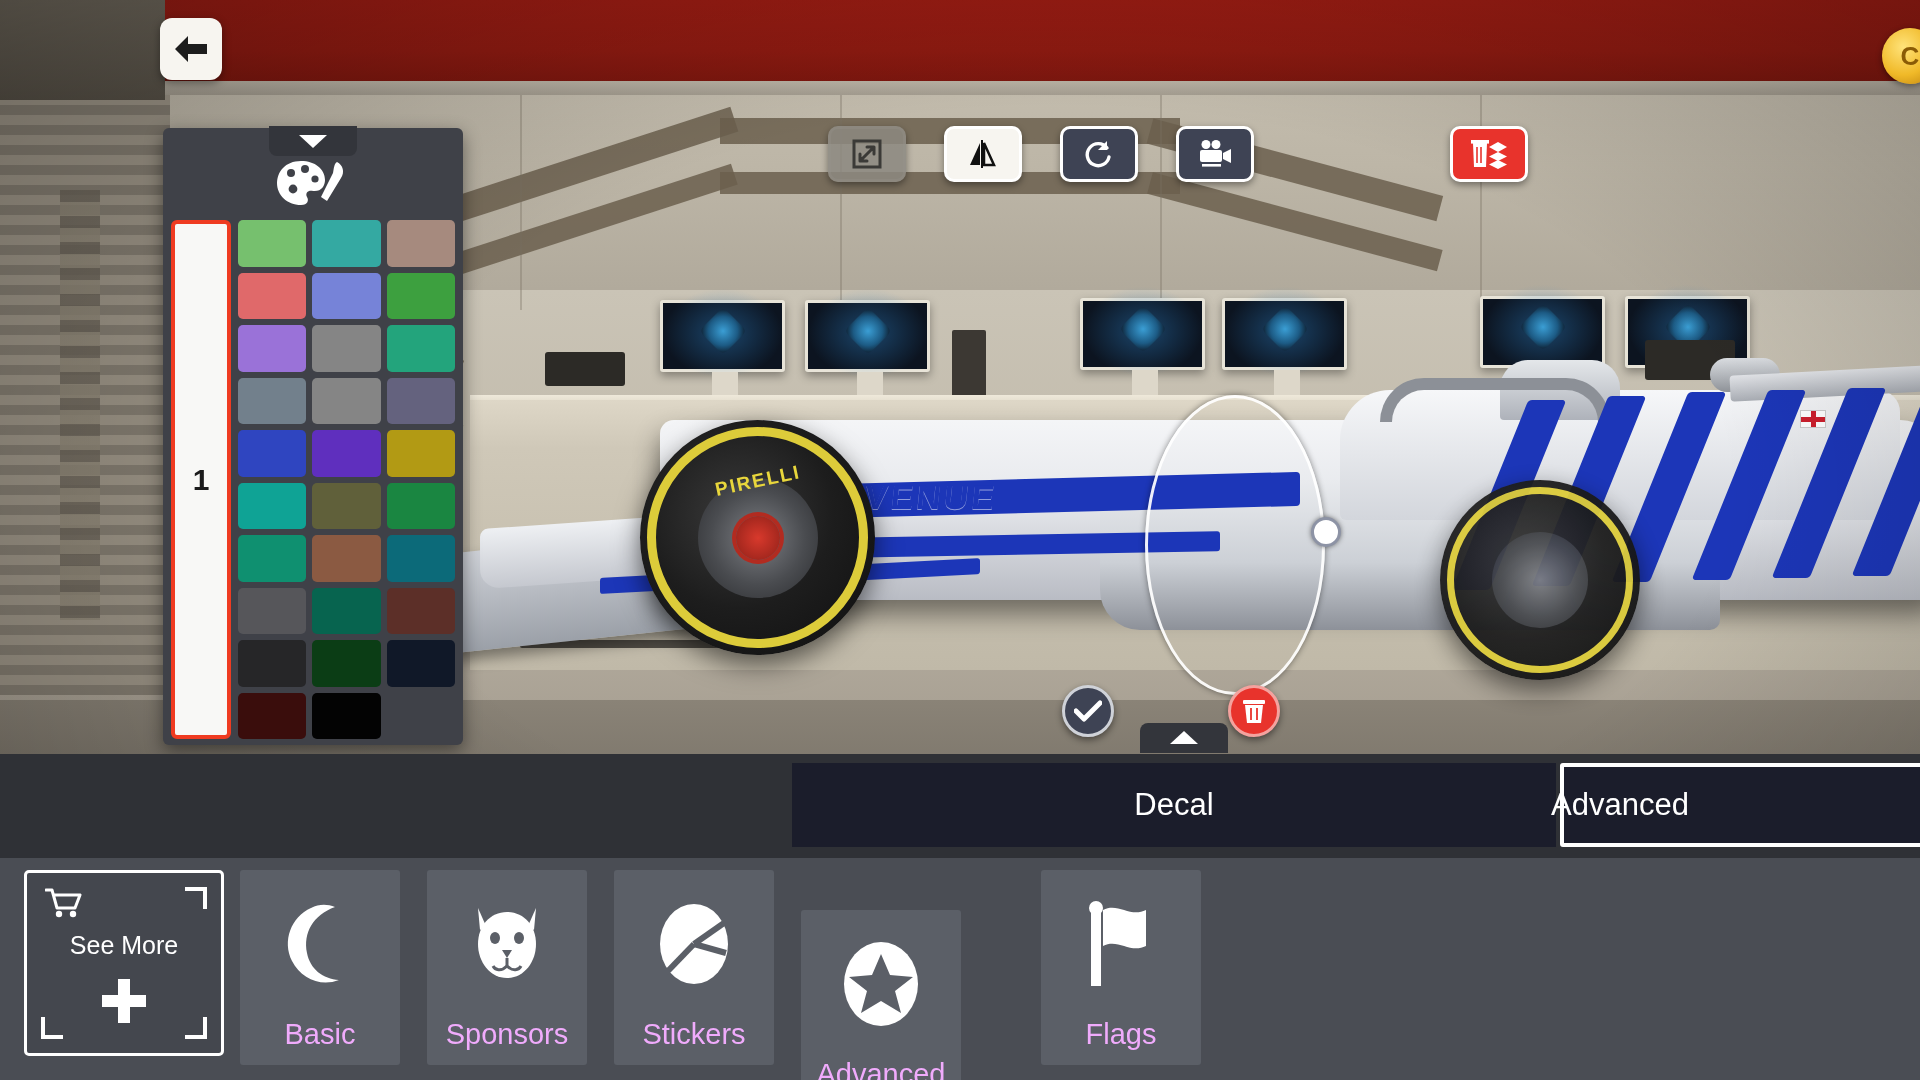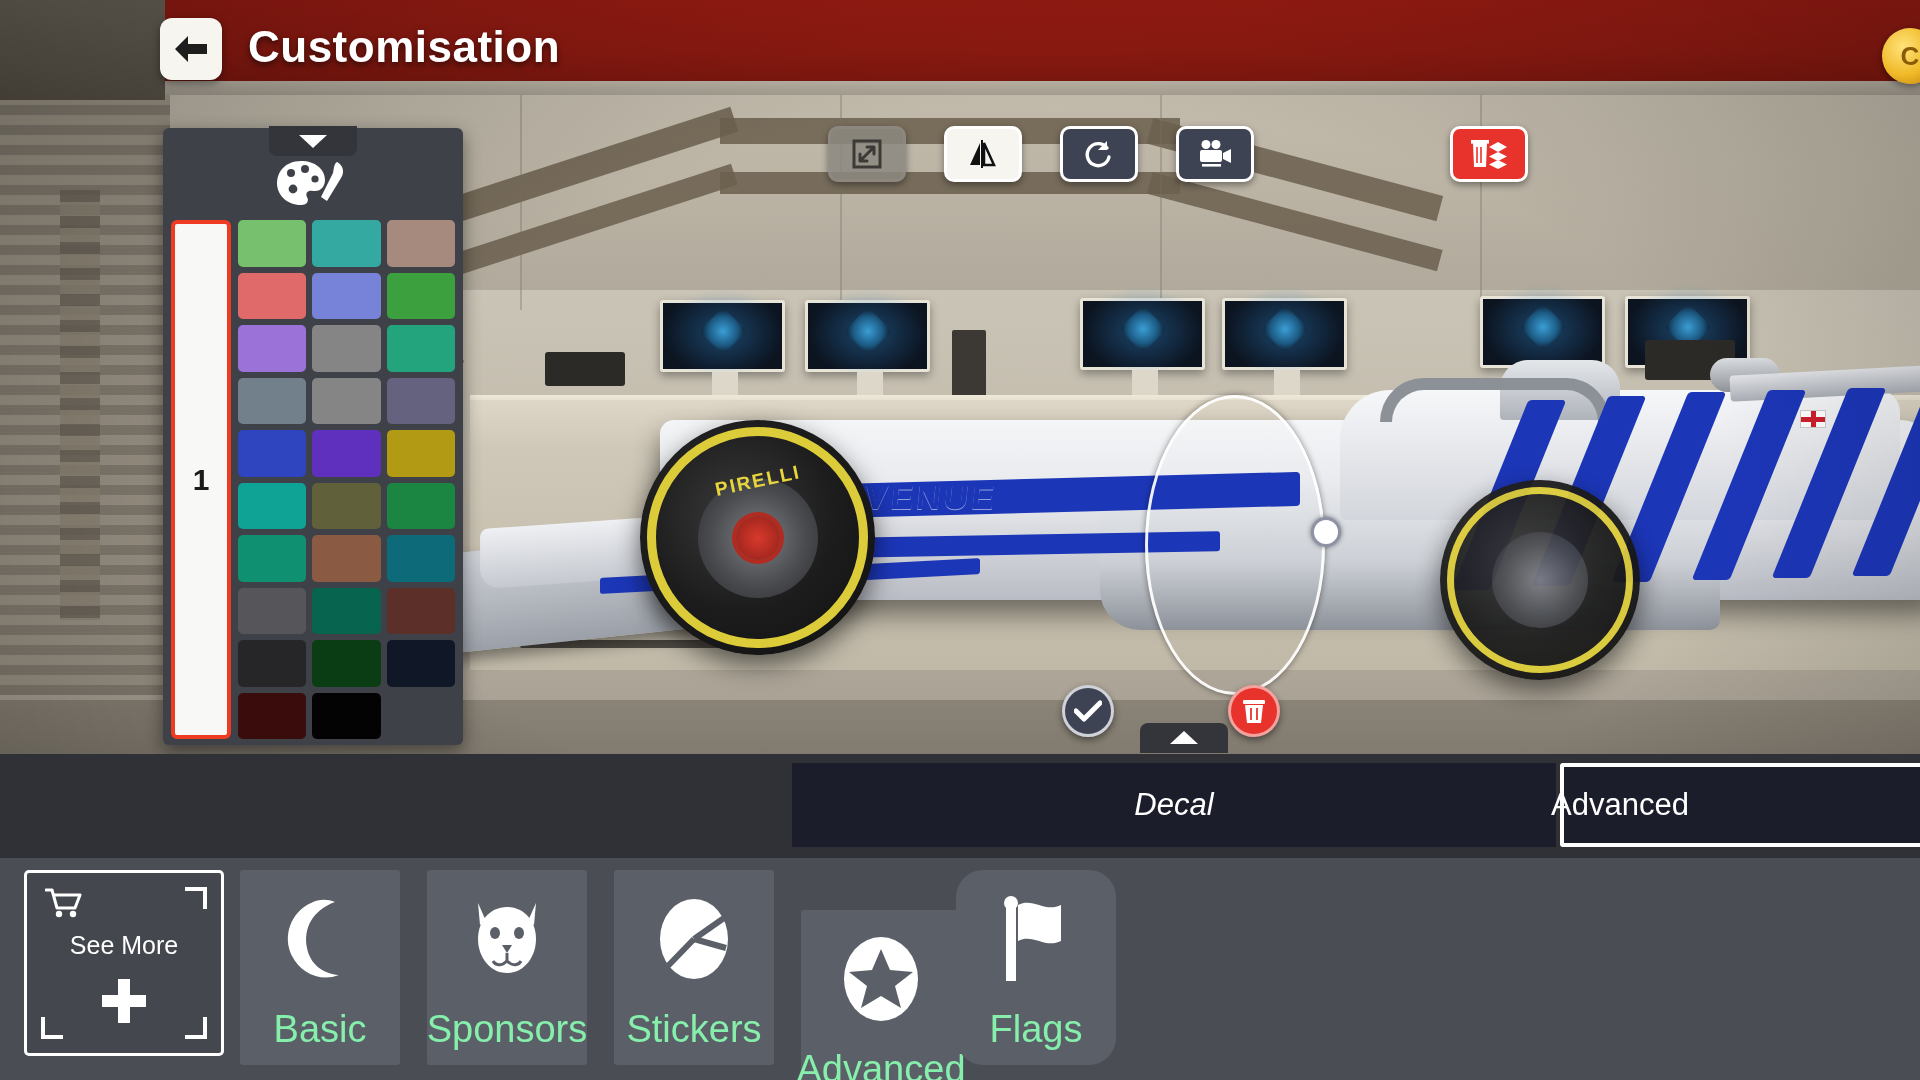--- a/index.html
+++ b/index.html
@@ -332,21 +332,21 @@
     position:absolute; left:50%; top:102px; transform:translateX(-50%);
     width:52px; height:52px;
   }
   .cat-btn {
     position:absolute; top:12px; width:160px; height:195px;
     background:#5b5f67; border-radius:3px; cursor:pointer;
     display:flex; flex-direction:column; align-items:center; justify-content:flex-end;
     padding-bottom:14px;
   }
   .cat-icon { flex:1; display:flex; align-items:center; justify-content:center; }
-  .cat-label { color:#86efac; font-size:38px; }
+  .cat-label { color:#f0abfc; font-size:29px; }
 </style>
 </head>
 <body>
 
 <div id="scene">
   <div class="wall-upper"></div>
   <div class="wall-lower"></div>
   <div class="floor"></div>
 
   <div class="stripe s1"></div>
@@ -443,21 +443,20 @@
 
   <div class="vignette"></div>
 </div>
 
 <div id="topbar">
   <div id="back-btn">
     <svg width="36" height="30" viewBox="0 0 36 30">
       <path d="M15 2 L2 15 L15 28 L15 20 L34 20 L34 10 L15 10 Z" fill="#1d1d1d"></path>
     </svg>
   </div>
-  <div id="page-title">Customisation</div>
   <div id="coin-badge">C</div>
 </div>
 
 <div id="toolbar">
   <div class="tool-btn disabled">
     <svg width="32" height="32" viewBox="0 0 32 32">
       <rect x="3" y="3" width="26" height="26" fill="none" stroke="#3b3a37" stroke-width="3"></rect>
       <path d="M9 23 L23 9 M9 23 L9 16 M9 23 L16 23 M23 9 L23 16 M23 9 L16 9" stroke="#3b3a37" stroke-width="3" fill="none" stroke-linecap="round"></path>
     </svg>
   </div>
@@ -567,21 +566,21 @@
     <path d="M9 10 L9 22 M15 10 L15 22" stroke="#e8332c" stroke-width="1.8"></path>
   </svg>
 </div>
 <div id="panel-expand">
   <svg width="30" height="16" viewBox="0 0 30 16">
     <path d="M1 14 L29 14 L15 1 Z" fill="#ffffff"></path>
   </svg>
 </div>
 
 <div id="tab-bar">
-    <div class="tab" style="left: 792px; width: 764px; font-style: italic;">
+    <div class="tab" style="left: 792px; width: 764px;">
       <span>Decal</span>
     </div>
     <div class="tab selected" style="left: 1560px; width: 400px;">
       <span style="position: relative; left: -140px;">Advanced</span>
     </div>
   </div>
 
 <div id="category-row">
   <div id="see-more">
     <div class="corner tr"></div>
@@ -639,21 +638,21 @@
     </div>
     <div class="cat-btn" style="left: 801px; margin-top: 40px;">
       <div class="cat-icon">
         <svg width="86" height="88" viewBox="0 0 86 88">
           <ellipse cx="43" cy="44" rx="37" ry="42" fill="#ffffff"></ellipse>
           <path d="M43 14 L52 35 L75 37 L57 51 L63 73 L43 61 L23 73 L29 51 L11 37 L34 35 Z" fill="#5b5f67"></path>
         </svg>
       </div>
       <div class="cat-label">Advanced</div>
     </div>
-    <div class="cat-btn" style="left: 956px; border-radius: 27px;">
+    <div class="cat-btn" style="left: 1041px;">
       <div class="cat-icon">
         <svg width="74" height="88" viewBox="0 0 74 88">
           <circle cx="12" cy="8" r="7" fill="#ffffff"></circle>
           <rect x="7" y="8" width="10" height="78" fill="#ffffff"></rect>
           <path d="M19 10 C34 2 46 18 62 10 L62 46 C46 54 34 38 19 46 Z" fill="#ffffff"></path>
         </svg>
       </div>
       <div class="cat-label">Flags</div>
     </div>
   </div>

